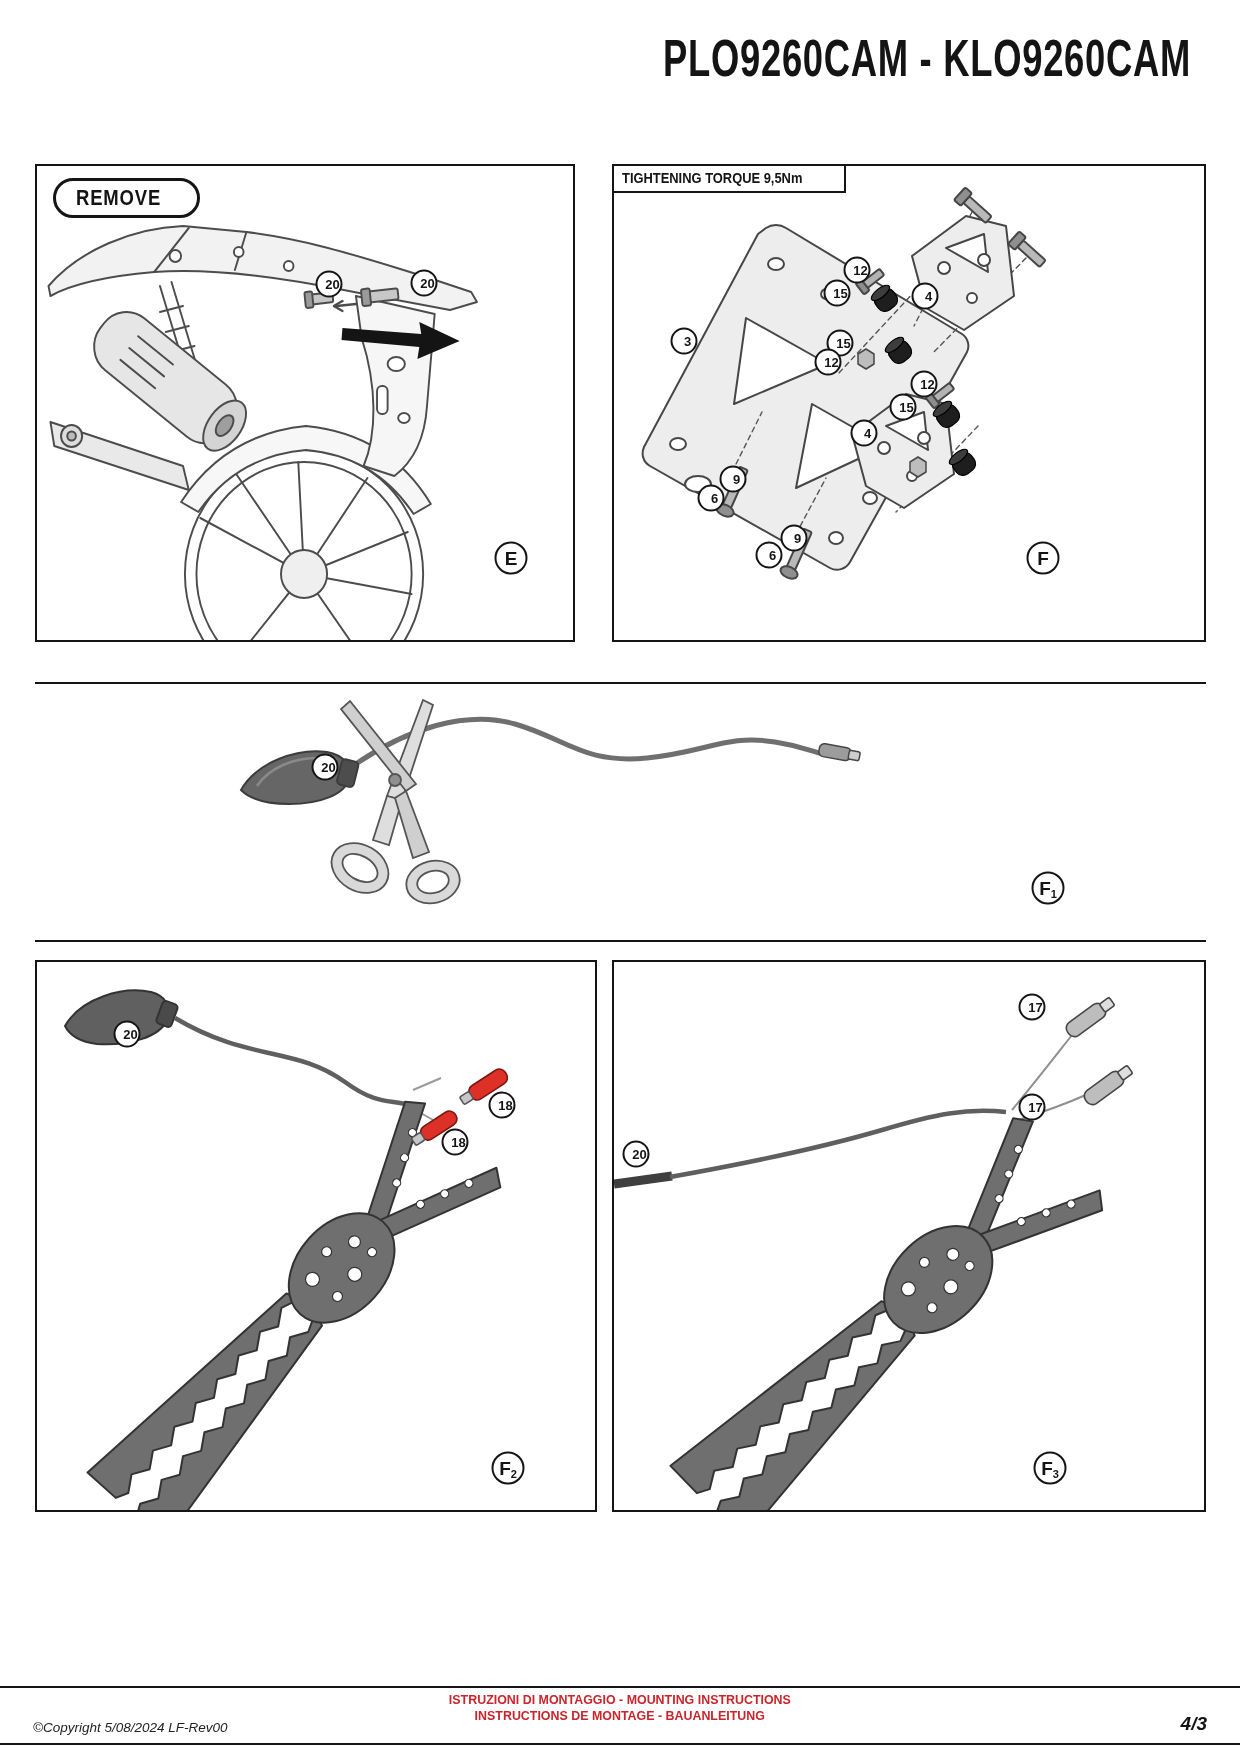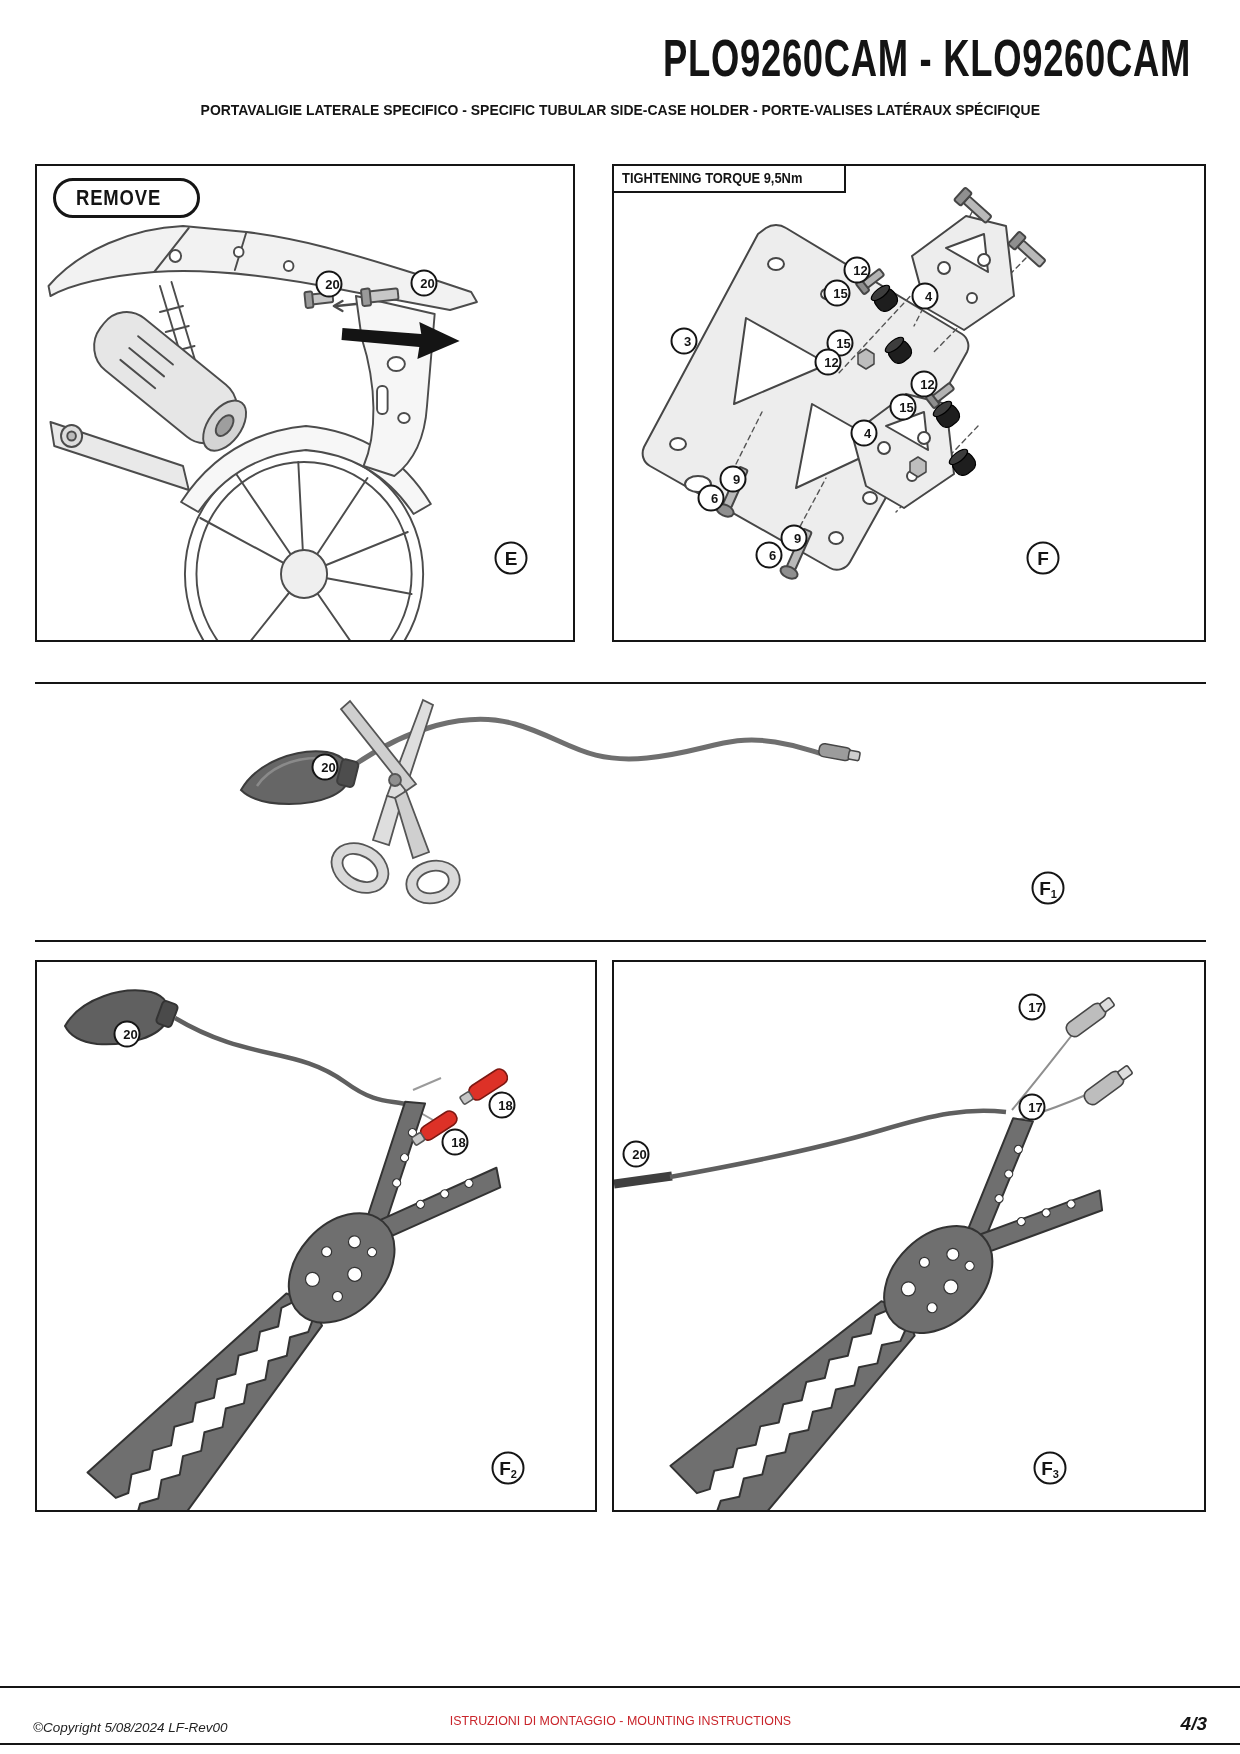--- a/index.html
+++ b/index.html
@@ -41,36 +41,33 @@
                  padding:4px 20px; font-size:22px; font-weight:bold; background:#fff; z-index:5; }
   .remove-pill .cond { display:inline-block; transform:scaleX(.84); transform-origin:left center; letter-spacing:1px; }
 
   .torque-box { position:absolute; left:-2px; top:-2px; border:2px solid #151515; background:#fff;
                 padding:3px 12px 5px 8px; font-size:15px; font-weight:bold; z-index:5; white-space:nowrap; }
   .torque-box .cond { display:inline-block; transform:scaleX(.86); transform-origin:left center; }
 
   .footer { position:absolute; left:0; top:1686px; width:1240px; height:59px;
             border-top:2px solid #151515; border-bottom:2px solid #151515; }
   .footer-center { position:absolute; left:0; top:4px; width:100%; text-align:center;
-                   font-weight:normal; font-size:13.5px; line-height:1.2;margin-top:21px; }
+                   font-weight:bold; font-size:13.5px; line-height:1.2; }
   .footer-center .row { white-space:nowrap; }
   .footer-center .cond { display:inline-block; transform:scaleX(.92); color:#c9252b; }
   .copyright { position:absolute; left:33px; bottom:8px; font-style:italic; font-size:13.5px; color:#222; }
   .pagenum { position:absolute; right:33px; bottom:8px; font-weight:bold; font-style:italic; font-size:19px; }
 </style>
 </head>
 <body>
 
 <div class="page">
 
   <div class="title">
     <span class="cond">PLO9260CAM - KLO9260CAM</span>
-  </div>
-  <div class="subtitle sub1">
-    <span class="cond">PORTAVALIGIE LATERALE SPECIFICO  -  SPECIFIC TUBULAR SIDE-CASE HOLDER  - PORTE-VALISES LATÉRAUX SPÉCIFIQUE</span>
   </div>
 
   <div class="panel" id="panel-e">
     <div class="remove-pill">
       <span class="cond">REMOVE</span>
     </div>
     <svg viewBox="0 0 558 474" preserveAspectRatio="none">
       <g fill="none" stroke="#4c4c4c" stroke-width="2" stroke-linejoin="round" stroke-linecap="round">
         <circle cx="278" cy="408" r="124" fill="#ffffff"></circle>
         <circle cx="278" cy="408" r="112"></circle>
@@ -367,18 +364,19 @@
     <div class="callout" style="left:22px;top:192px">20</div>
     <div class="figlabel" style="left:436px;top:506px">
       <span>F</span>
         <sub>3</sub>
     </div>
   </div>
 
   <div class="footer">
     <div class="footer-center">
       <div class="row"><span class="cond">ISTRUZIONI DI MONTAGGIO  -  MOUNTING INSTRUCTIONS</span></div>
+      <div class="row"><span class="cond">INSTRUCTIONS DE MONTAGE - BAUANLEITUNG</span></div>
     </div>
     <div class="copyright">©Copyright 5/08/2024 LF-Rev00</div>
     <div class="pagenum">4/3</div>
   </div>
 
 </div>
 
 </body></html>

